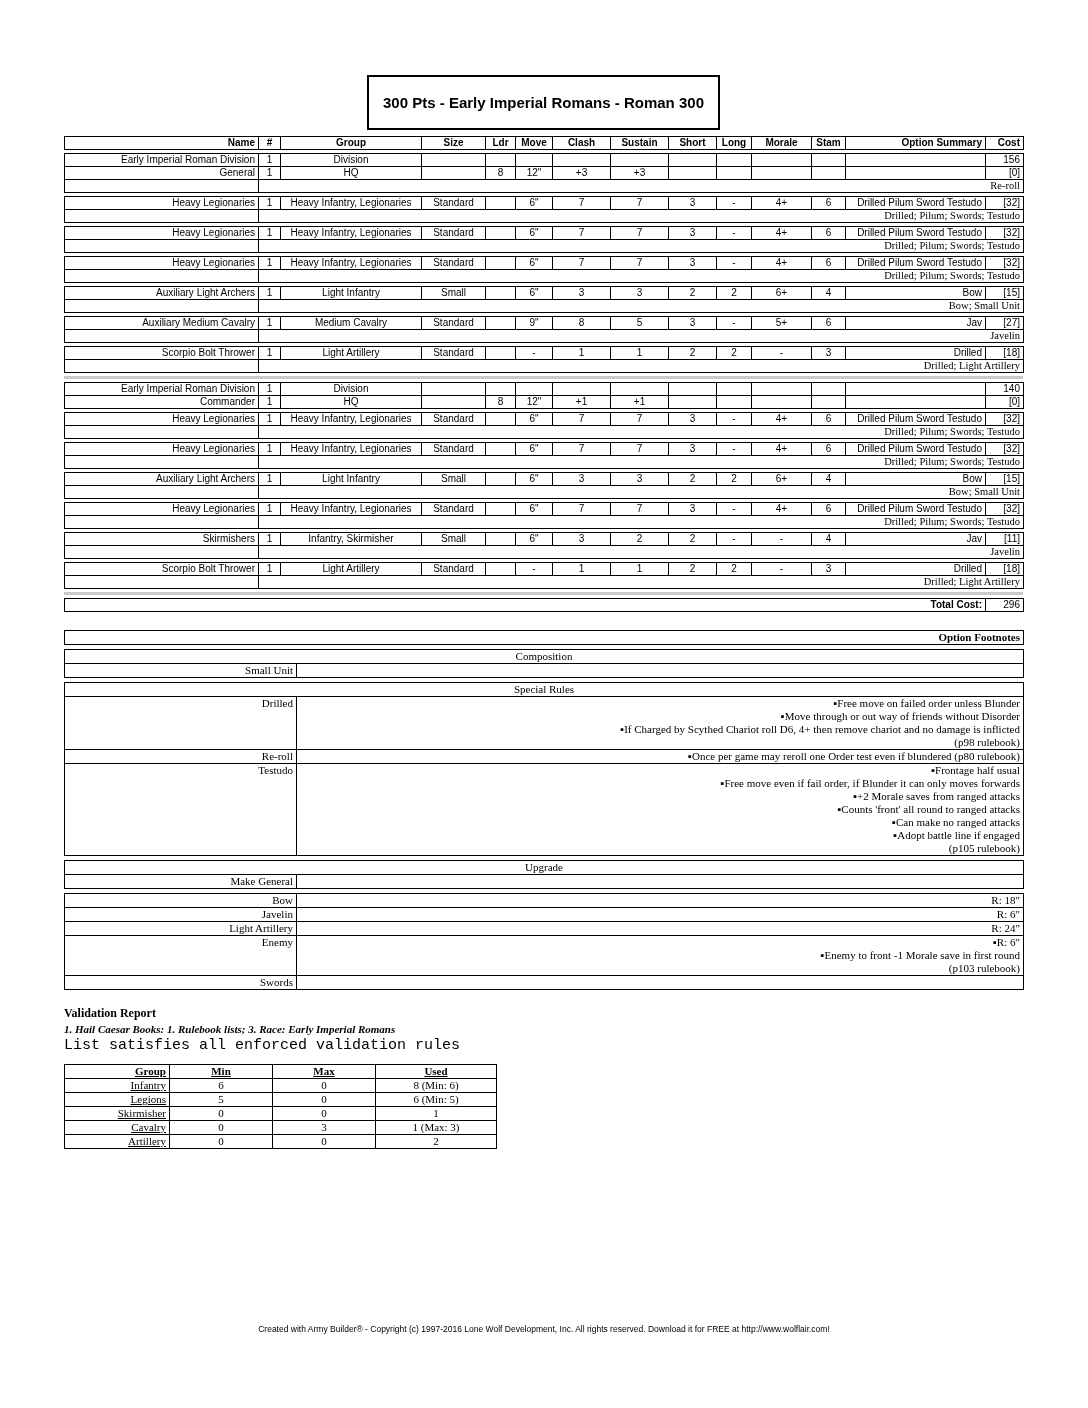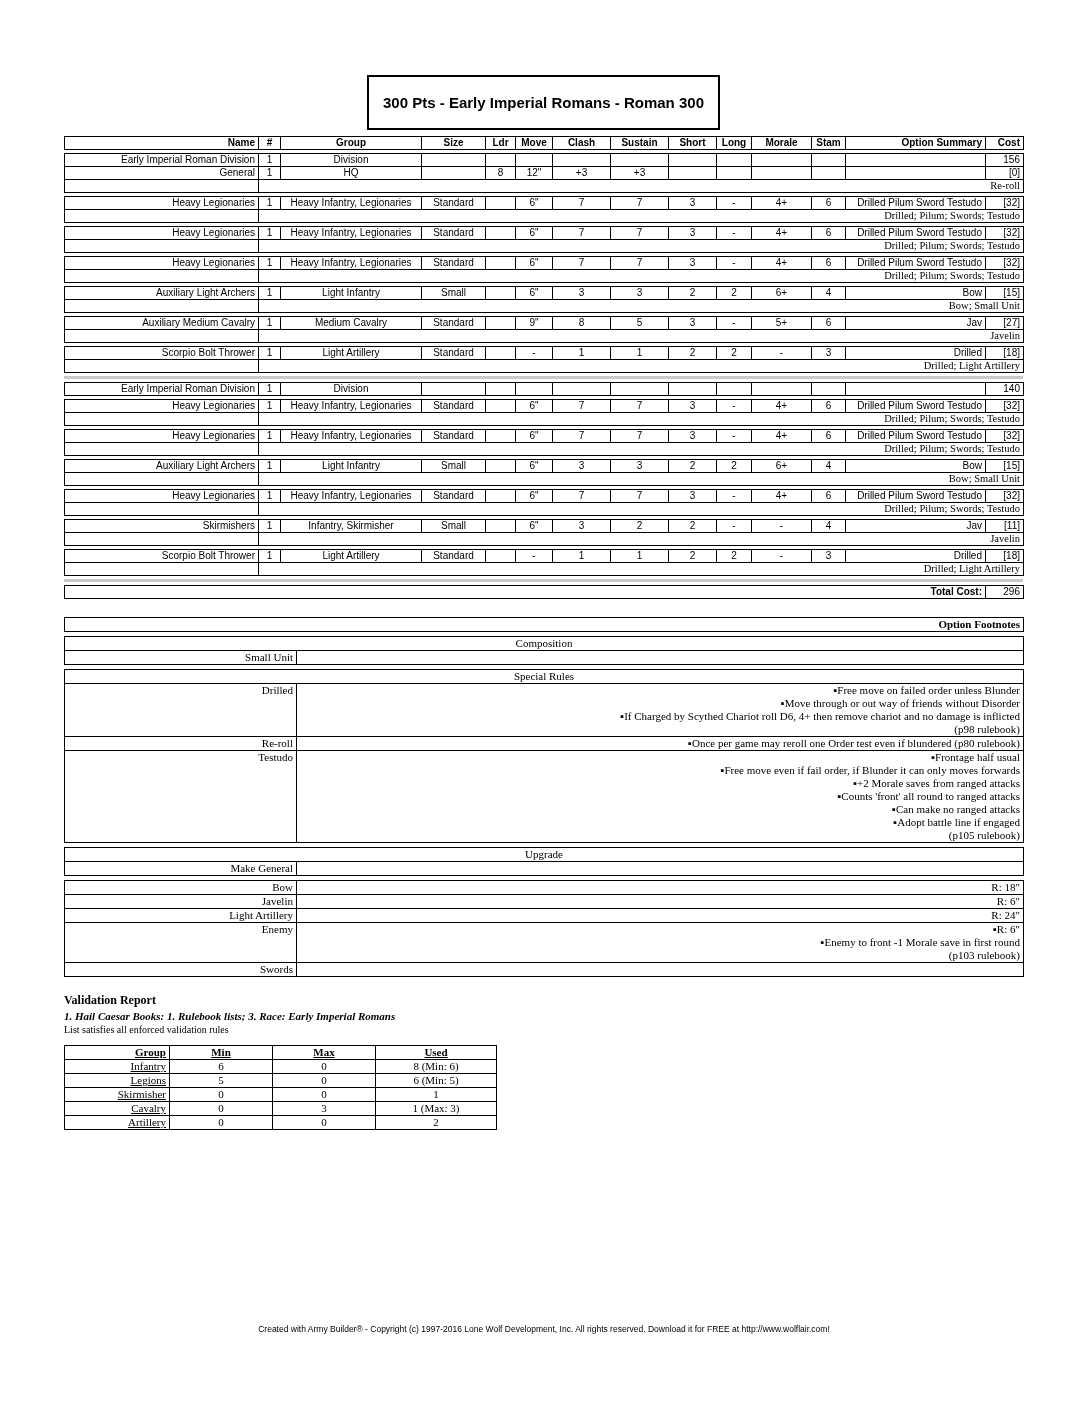--- a/index.html
+++ b/index.html
@@ -20,21 +20,21 @@
   #footnotes table.grid{margin-top:4px}
   #footnotes table.grid td{height:auto;line-height:13px;white-space:normal}
   .serif{font-family:"Liberation Serif",serif;font-size:11px}
   .top{vertical-align:top}
   .bold{font-weight:bold}
   .fline{white-space:nowrap;line-height:13px}
   .validation{margin-top:16px}
   .v-heading{font-family:"Liberation Serif",serif;font-weight:bold;font-size:12px}
   .v-subtitle{font-family:"Liberation Serif",serif;font-style:italic;font-weight:bold;
               font-size:11px;margin-top:2px}
-  .v-status{font-family:Liberation Serif, serif;font-size:10px;margin-top:2px}
+  .v-status{font-family:Liberation Mono, monospace;font-size:15px;margin-top:2px}
   #validation-table{width:432px;margin-top:10px}
   #validation-table table.grid td{height:13px;line-height:13px}
   .und{text-decoration:underline}
   .footer{position:absolute;top:1324px;left:0;width:1088px;text-align:center;
           font-size:8.5px;color:#000}
 </style>
 </head>
 <body>
 
 <div class="content">
@@ -399,20 +399,36 @@
             <td class="ac"></td>
             <td class="ac"></td>
             <td class="ac"></td>
             <td class="ac"></td>
             <td class="ac"></td>
             <td class="ac"></td>
             <td class="ac"></td>
             <td class="ac"></td>
             <td class="al"></td>
             <td class="ar">140</td>
+          </tr>
+          <tr>
+            <td class="ar">Commander</td>
+            <td class="ac">1</td>
+            <td class="ac">HQ</td>
+            <td class="ac"></td>
+            <td class="ac">8</td>
+            <td class="ac">12"</td>
+            <td class="ac">+1</td>
+            <td class="ac">+1</td>
+            <td class="ac"></td>
+            <td class="ac"></td>
+            <td class="ac"></td>
+            <td class="ac"></td>
+            <td class="al"></td>
+            <td class="ar">[0]</td>
           </tr>
         </tbody>
       </table>
       <table class="grid">
         <colgroup>
           <col style="width: 194px;">
           <col style="width: 22px;">
           <col style="width: 141px;">
           <col style="width: 64px;">
           <col style="width: 30px;">

